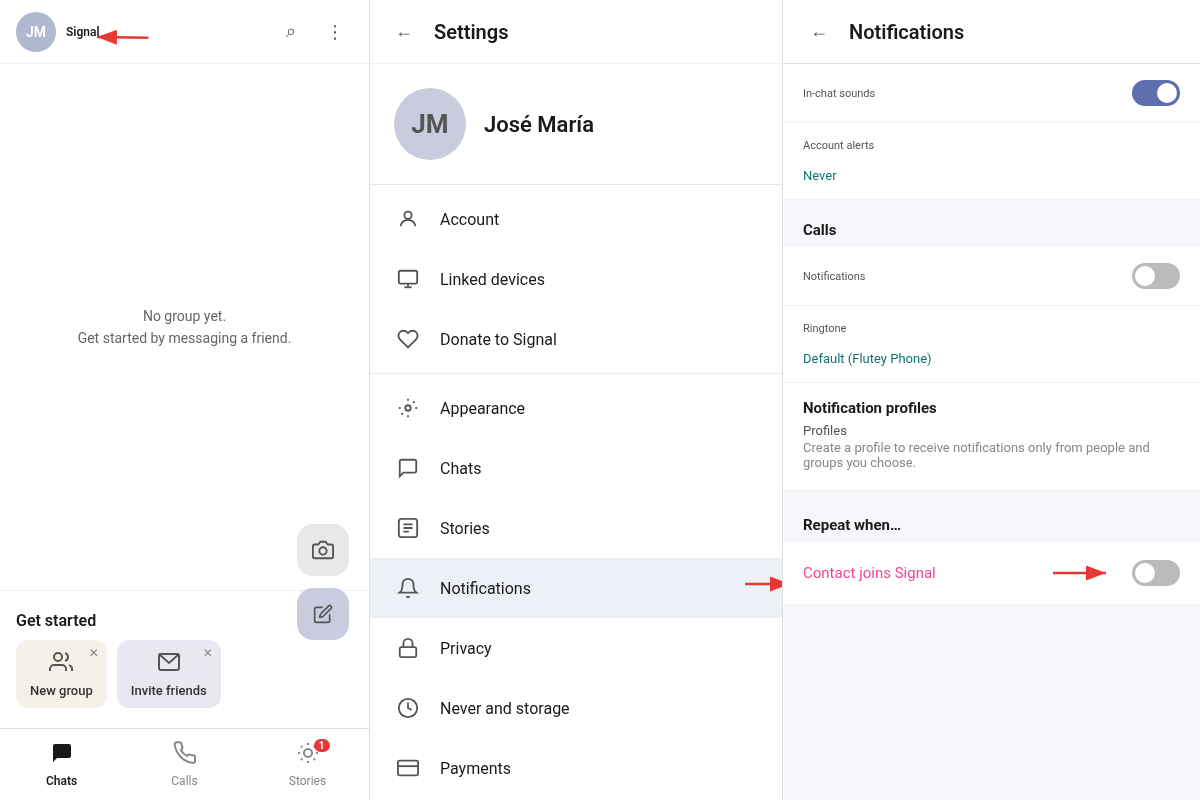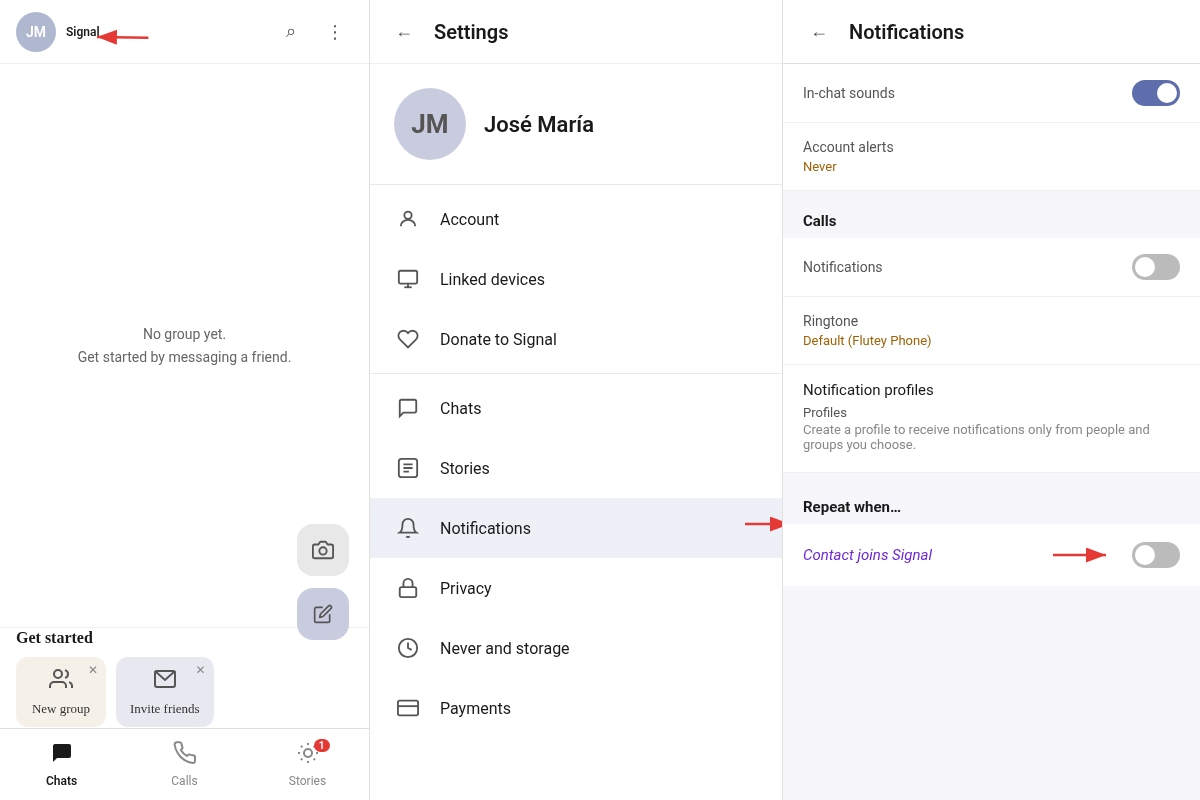--- a/index.html
+++ b/index.html
@@ -107,23 +107,22 @@
       align-items: center;
       justify-content: center;
       font-size: 20px;
       color: #555;
     }
     .fab-btn.camera { background: #e8e8e8; }
     .fab-btn.edit { background: #c8ccde; }
 
     
     .get-started {
-      padding: 1px 16px;
+      padding: 20px 16px;
       border-top: 1px solid #f0f0f0;
-      font-family: Liberation Serif, serif;
     }
     .get-started-title {
       font-size: 16px;
       font-weight: 600;
       color: #1a1a1a;
       margin-bottom: 10px;
     }
     .get-started-cards {
       display: flex;
       gap: 10px;
@@ -309,27 +308,27 @@
     
     .notif-row {
       display: flex;
       align-items: center;
       justify-content: space-between;
       padding: 16px 20px;
       background: #fff;
       border-bottom: 1px solid #f0f0f0;
     }
     .notif-row-label {
-      font-size: 14px;
+      font-size: 11px;
       color: #555;
     }
     .notif-sub {
       font-size: 13px;
-      color: #a16207;
-      margin-top: 4px;
+      color: #0f766e;
+      margin-top: 16px;
     }
     .notif-row-left { display: flex; flex-direction: column; }
 
     
     .toggle {
       width: 48px;
       height: 26px;
       border-radius: 13px;
       display: flex;
       align-items: center;
@@ -359,21 +358,21 @@
       color: #1a1a1a;
     }
 
     .notif-profiles-section {
       background: #fff;
       padding: 16px 20px 20px;
       border-bottom: 1px solid #f0f0f0;
     }
     .notif-profiles-title {
       font-size: 15px;
-      font-weight: 400;
+      font-weight: 700;
       color: #1a1a1a;
       margin-bottom: 6px;
     }
     .notif-profiles-sub {
       font-size: 13px;
       color: #555;
     }
     .notif-profiles-desc {
       font-size: 13px;
       color: #888;
@@ -396,22 +395,21 @@
     .contact-joins-row {
       display: flex;
       align-items: center;
       justify-content: space-between;
       padding: 16px 20px;
       background: #fff;
       position: relative;
     }
     .contact-joins-label {
       font-size: 15px;
-      color: #6d28d9;
-      font-style: italic;
+      color: #ec4899;
     }
   </style>
 </head>
 <body>
 
 <div class="left-panel">
   <div class="left-header">
     <div class="left-header-left">
       <div class="avatar-circle">JM</div>
       <span class="app-title">Signal</span>
@@ -551,20 +549,29 @@
       <span class="settings-item-icon">
         <svg width="22" height="22" viewBox="0 0 24 24" fill="none" stroke="#555" stroke-width="2">
           <path d="M20.84 4.61a5.5 5.5 0 0 0-7.78 0L12 5.67l-1.06-1.06a5.5 5.5 0 0 0-7.78 7.78l1.06 1.06L12 21.23l7.78-7.78 1.06-1.06a5.5 5.5 0 0 0 0-7.78z"></path>
         </svg>
       </span>
       <span class="settings-item-label">Donate to Signal</span>
     </div>
 
     <div class="settings-divider"></div>
 
+    <div class="settings-item">
+      <span class="settings-item-icon">
+        <svg width="22" height="22" viewBox="0 0 24 24" fill="none" stroke="#555" stroke-width="2">
+          <circle cx="12" cy="12" r="3"></circle>
+          <path d="M19.07 4.93l-1.41 1.41M6.34 17.66l-1.41 1.41M2 12h2M20 12h2M4.93 19.07l1.41-1.41M17.66 6.34l1.41-1.41M12 2v2M12 20v2"></path>
+        </svg>
+      </span>
+      <span class="settings-item-label">Appearance</span>
+    </div>
 
     <div class="settings-item">
       <span class="settings-item-icon">
         <svg width="22" height="22" viewBox="0 0 24 24" fill="none" stroke="#555" stroke-width="2">
           <path d="M21 15a2 2 0 0 1-2 2H7l-4 4V5a2 2 0 0 1 2-2h14a2 2 0 0 1 2 2z"></path>
         </svg>
       </span>
       <span class="settings-item-label">Chats</span>
     </div>
 

